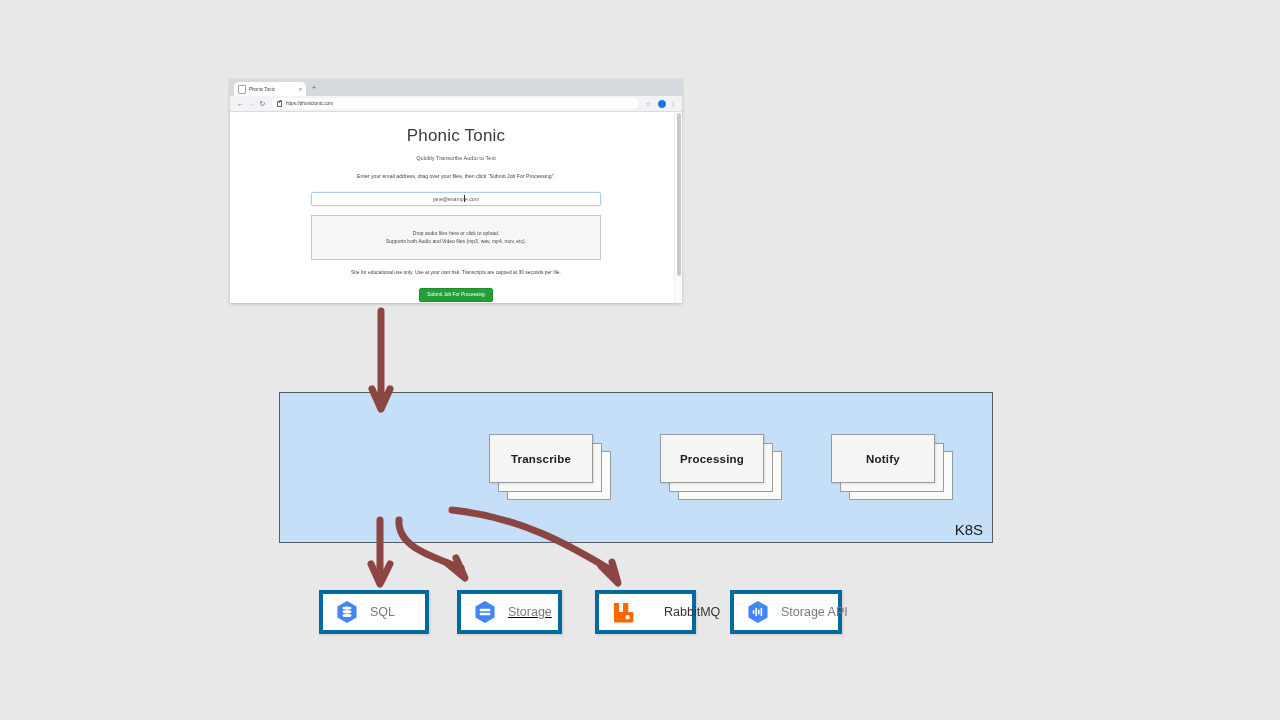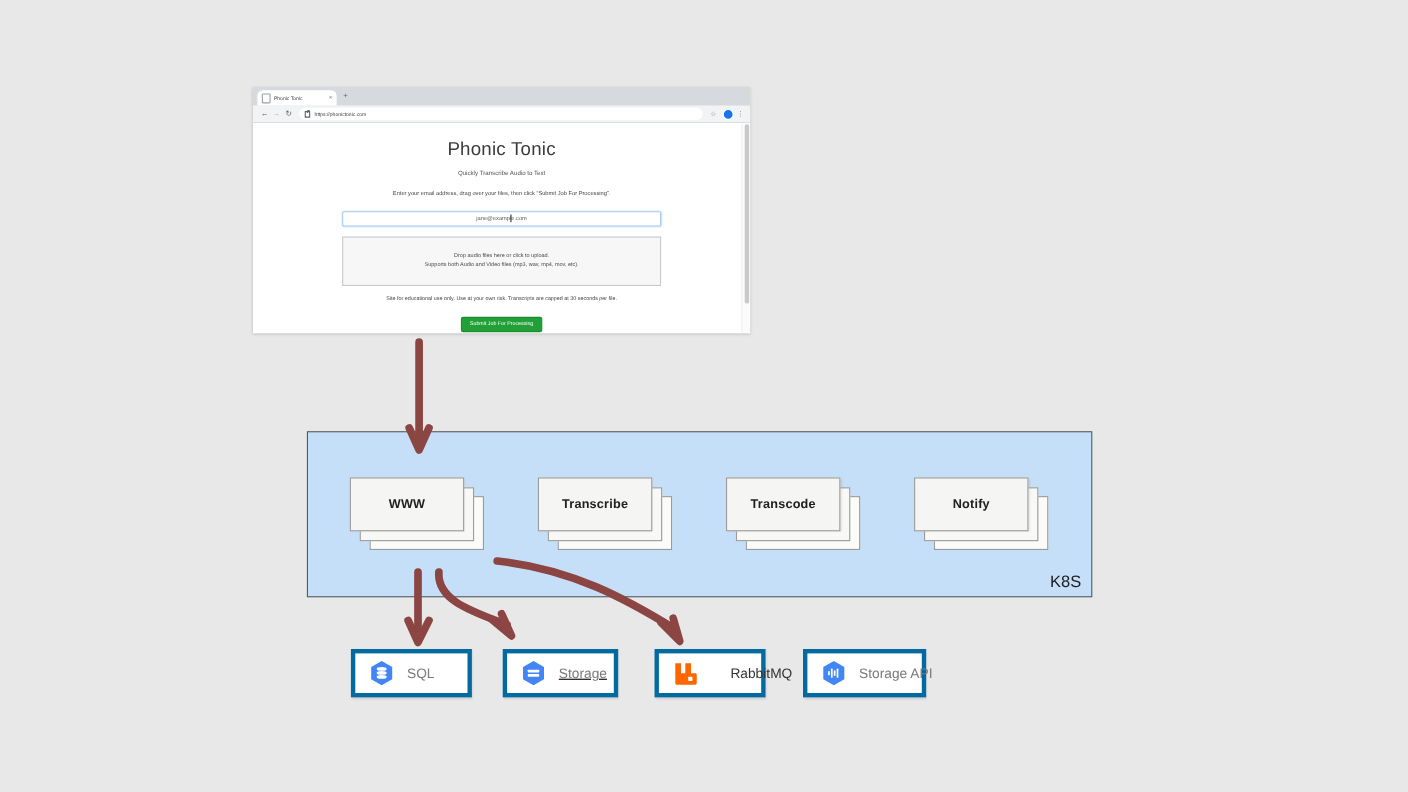--- a/index.html
+++ b/index.html
@@ -390,41 +390,34 @@
 
     <div class="scrollbar-track">
       <div class="scrollbar-thumb"></div>
     </div>
   </div>
 </div>
 
 <div class="k8s-panel">
   <div class="service-row">
 
-    <div class="card-stack" style="left:38px">
-      <div class="card back2"></div>
-      <div class="card back1"></div>
-      <div class="card front">
-        <span class="card-label">WWW</span>
-      </div>
-    </div>
 
     <div class="card-stack" style="left:209px">
       <div class="card back2"></div>
       <div class="card back1"></div>
       <div class="card front">
         <span class="card-label">Transcribe</span>
       </div>
     </div>
 
     <div class="card-stack" style="left:380px">
       <div class="card back2"></div>
       <div class="card back1"></div>
       <div class="card front">
-        <span class="card-label">Transcode</span>
+        <span class="card-label">Processing</span>
       </div>
     </div>
 
     <div class="card-stack" style="left:551px">
       <div class="card back2"></div>
       <div class="card back1"></div>
       <div class="card front">
         <span class="card-label">Notify</span>
       </div>
     </div>

